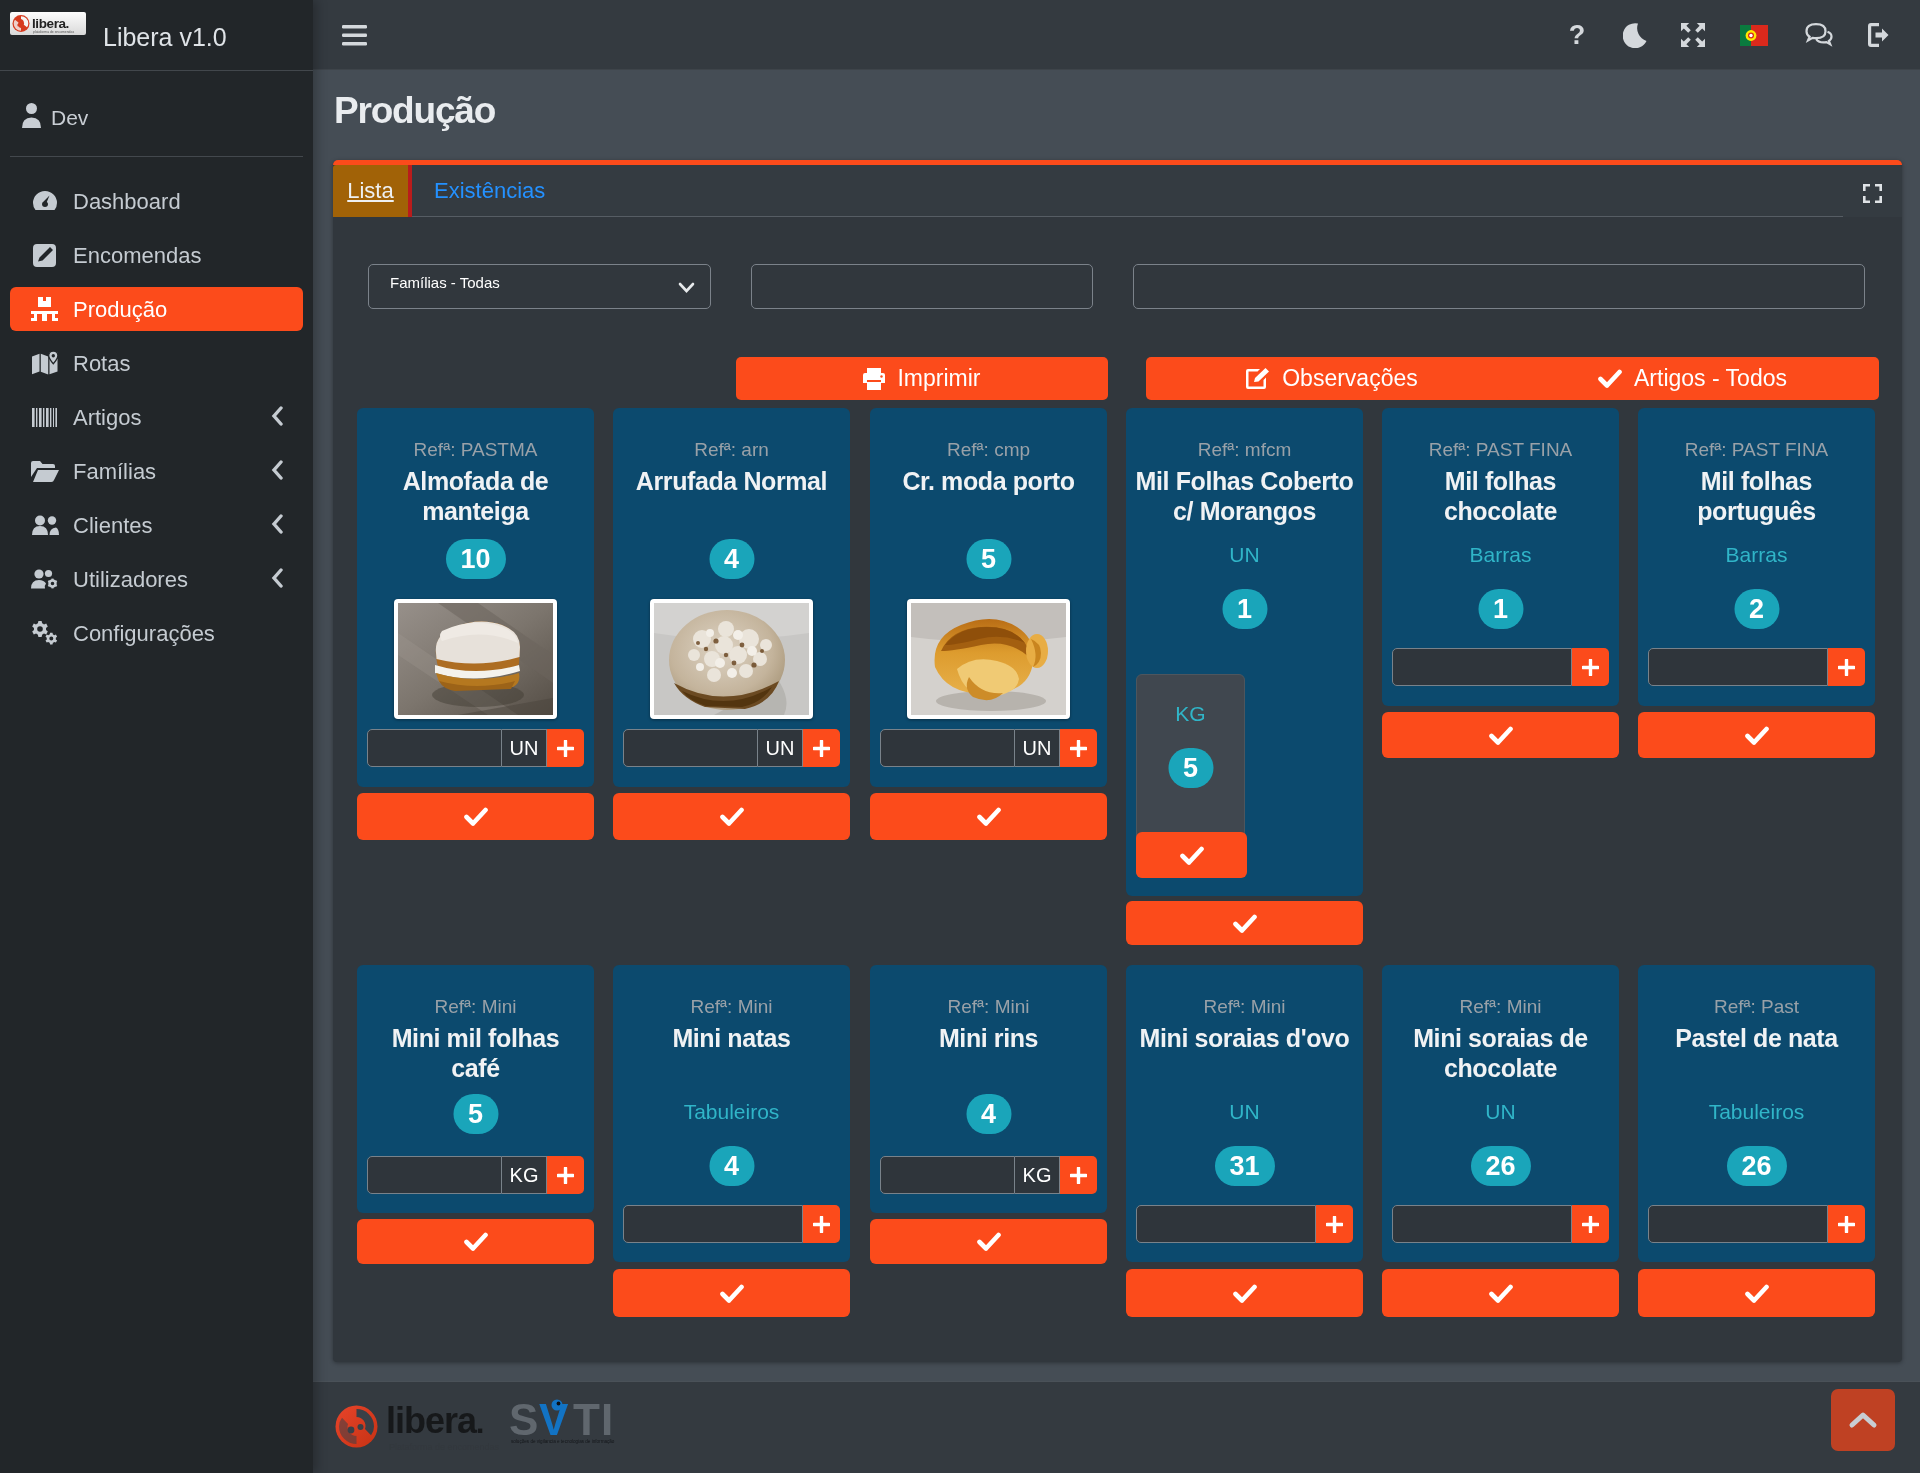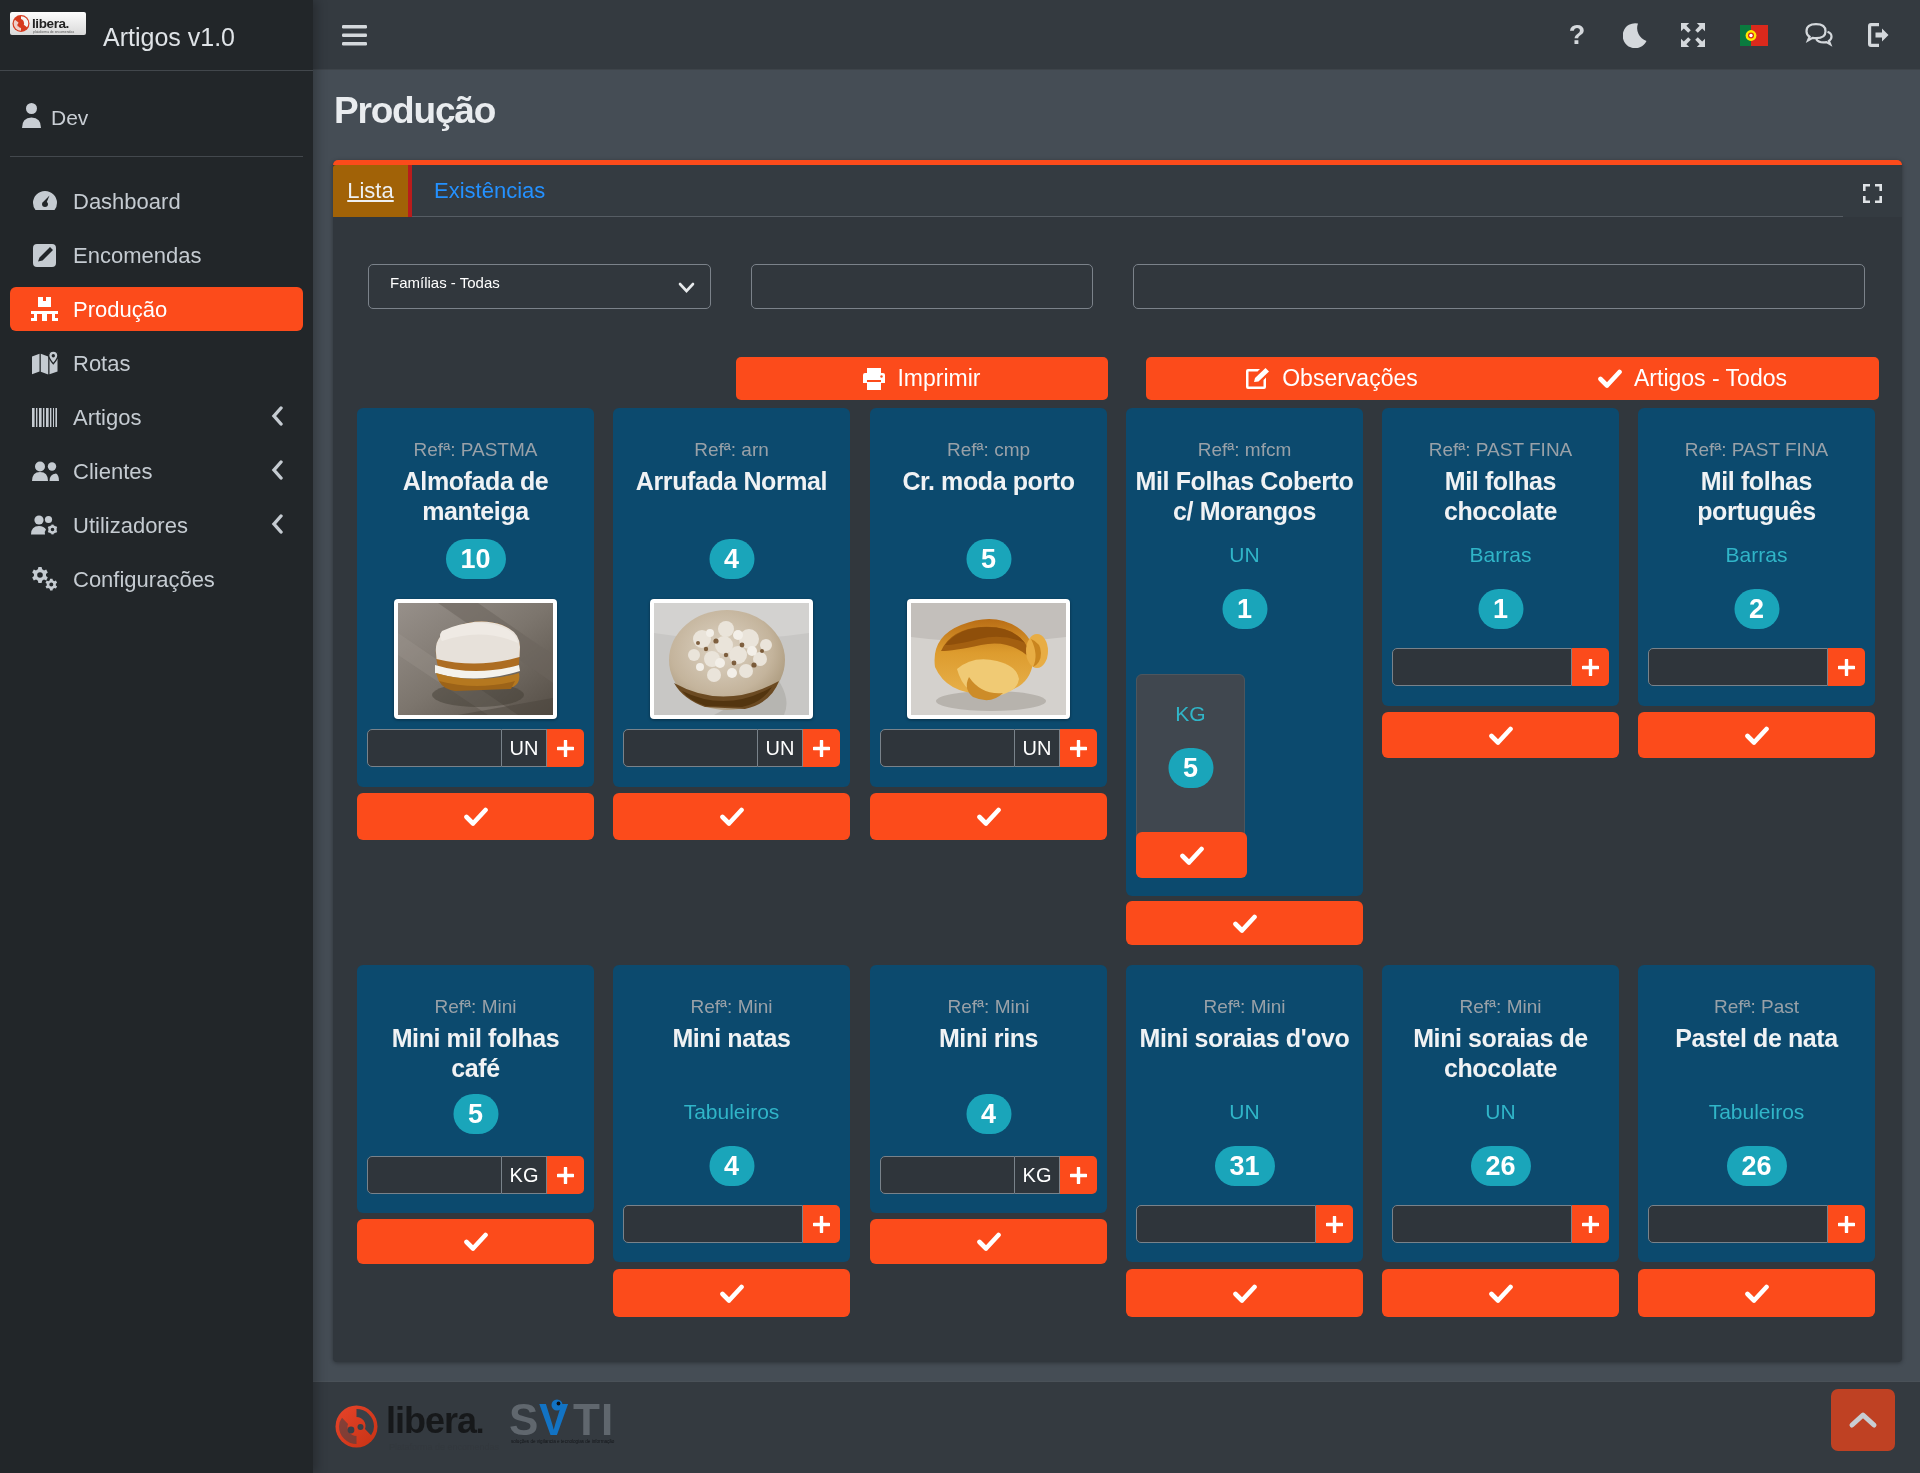--- a/index.html
+++ b/index.html
@@ -78,21 +78,21 @@
   <div id="brand">
     <div id="brandchip"><svg width="76" height="23" viewBox="0 0 76 23">
       <circle cx="11" cy="11.5" r="8.5" fill="#d63b1f"></circle>
       <path d="M11 4.2 a7.3 7.3 0 0 1 7.3 7.3 a6 6 0 0 1-1.3 3.7 L13.5 12.5 a4 4 0 0 0-2.5-5.6z" fill="#f5f5f5"></path>
       <path d="M11 18.8 a7.3 7.3 0 0 1-7.3-7.3 a6 6 0 0 1 1.3-3.7 L8.5 10.5 a4 4 0 0 0 2.5 5.6z" fill="#f5f5f5" opacity=".8"></path>
       <circle cx="8.8" cy="13" r="1.5" fill="#d63b1f"></circle>
           <circle cx="12.8" cy="11.8" r="1.3" fill="#d63b1f"></circle>
       <text x="22" y="15.5" font-size="13.5" font-weight="bold" fill="#222" font-family="Liberation Sans" letter-spacing="-0.4">libera.</text>
       <text x="23" y="20.5" font-size="3.4" fill="#555" font-family="Liberation Sans">plataforma de encomendas</text>
     </svg></div>
-    <div id="brandtxt">Artigos v1.0</div>
+    <div id="brandtxt">Libera v1.0</div>
   </div>
   <div id="userpanel">
     <svg class="uicon" width="19" height="26" viewBox="0 0 19 26">
         <circle cx="9.5" cy="6.5" r="5.5" fill="#c9ced4"></circle>
         <path d="M0 26 q0 -10.5 9.5 -10.5 q9.5 0 9.5 10.5 z" fill="#c9ced4"></path>
       </svg>
     <div id="usrname">Dev</div>
   </div>
   <div id="menu">
     <div class="mi">
@@ -138,20 +138,31 @@
               <rect x="7" y="0" width="2.6" height="19"></rect>
               <rect x="11" y="0" width="1.4" height="19"></rect>
               <rect x="14" y="0" width="2.6" height="19"></rect>
               <rect x="18" y="0" width="1.4" height="19"></rect>
               <rect x="21" y="0" width="1" height="19"></rect>
               <rect x="23.4" y="0" width="1.6" height="19"></rect>
             </g>
           </svg>
         </span>
         <span class="lbl">Artigos</span>
+        <span class="chev"><svg width="12" height="20" viewBox="0 0 12 20">
+            <path d="M10 2 L3 10 l7 8" stroke="#c5cbd1" stroke-width="3.4" fill="none" stroke-linecap="round"></path>
+          </svg></span>
+      </div>
+    <div class="mi">
+        <span class="ic">
+          <svg width="28" height="22" viewBox="0 0 28 22">
+            <path fill="#c5cbd1" d="M0 3 q0-2 2-2 h7 l2.5 3 H22 q2 0 2 2 v2 H6 L0 17z M7 10 h21 l-5 10 q-.6 2-2.6 2 H2z"></path>
+          </svg>
+        </span>
+        <span class="lbl">Famílias</span>
         <span class="chev"><svg width="12" height="20" viewBox="0 0 12 20">
             <path d="M10 2 L3 10 l7 8" stroke="#c5cbd1" stroke-width="3.4" fill="none" stroke-linecap="round"></path>
           </svg></span>
       </div>
     <div class="mi">
         <span class="ic">
           <svg width="28" height="20" viewBox="0 0 28 20">
             <g fill="#c5cbd1">
               <circle cx="9" cy="5.5" r="5"></circle>
               <path d="M1 20 q0-9 8-9 q8 0 8 9z"></path>

